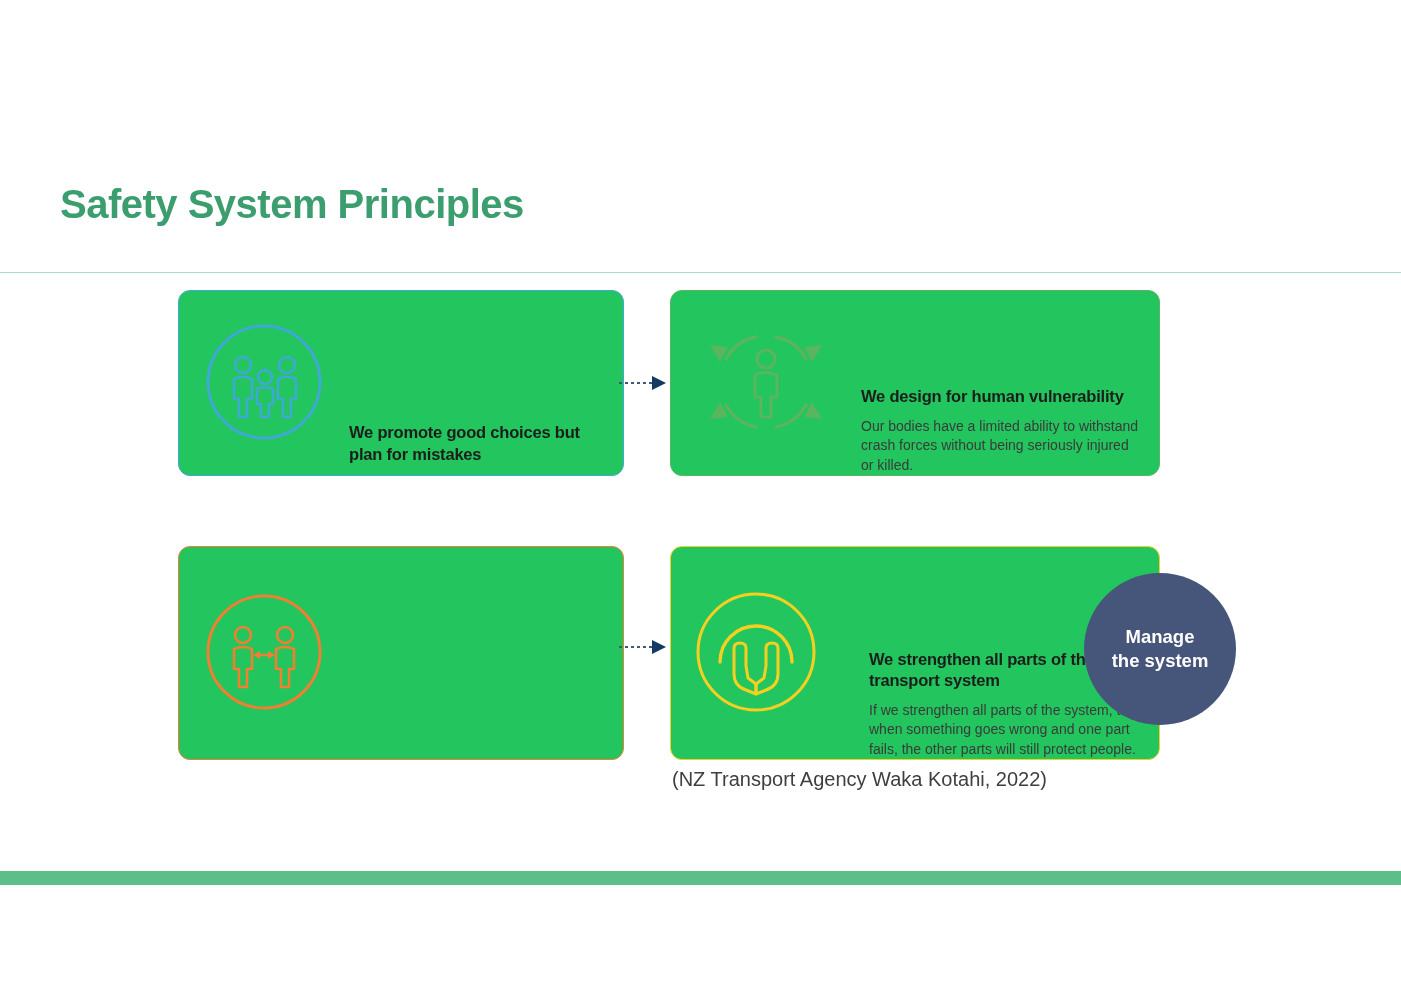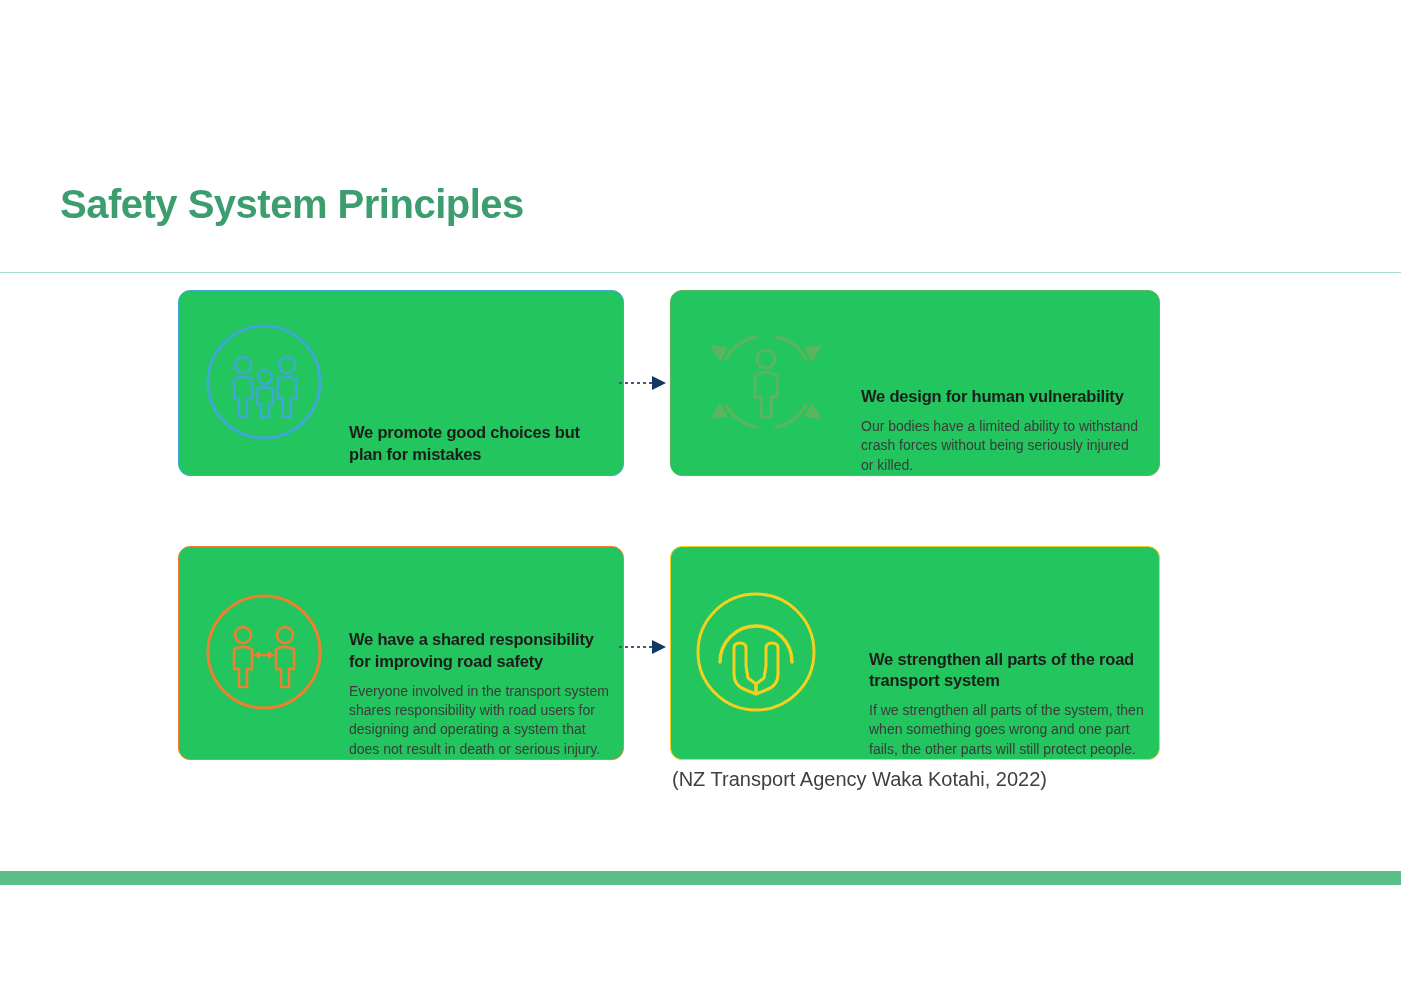--- a/index.html
+++ b/index.html
@@ -192,24 +192,20 @@
         <circle cx="42" cy="46" r="8" fill="none" stroke="#ef7f31" stroke-width="2.6"></circle>
         <path d="M33 60 q9 -4 18 0 l0 20 -5 0 0 18 -8 0 0 -18 -5 0 z" fill="none" stroke="#ef7f31" stroke-width="2.6" stroke-linejoin="round"></path>
         <circle cx="84" cy="46" r="8" fill="none" stroke="#ef7f31" stroke-width="2.6"></circle>
         <path d="M75 60 q9 -4 18 0 l0 20 -5 0 0 18 -8 0 0 -18 -5 0 z" fill="none" stroke="#ef7f31" stroke-width="2.6" stroke-linejoin="round"></path>
 
         <line x1="54" y1="66" x2="72" y2="66" stroke="#ef7f31" stroke-width="2.4"></line>
         <path d="M52 66 l7 -4 0 8 z" fill="#ef7f31"></path>
         <path d="M74 66 l-7 -4 0 8 z" fill="#ef7f31"></path>
       </svg>
     </div>
-    <div class="card-text">
-      <p class="card-heading">We have a shared responsibility for improving road safety</p>
-      <p class="card-body">Everyone involved in the transport system shares responsibility with road users for designing and operating a system that does not result in death or serious injury.</p>
-    </div>
   </div>
 
   <div class="card card-right row-bottom yellow">
     <div class="icon-wrap" style="width:170px;height:214px;">
       <svg width="132" height="132" viewBox="0 0 132 132">
         <circle cx="66" cy="66" r="58" fill="none" stroke="#f5d020" stroke-width="3"></circle>
         <path d="M30 76 a36 36 0 1 1 72 0" fill="none" stroke="#f5d020" stroke-width="3.4" stroke-linecap="round"></path>
 
         <path d="M44 62 l0 26 q0 12 12 16 l10 4 0 -10 -8 -6 -2 -12 0 -18 q0 -5 -6 -5 -6 0 -6 5 z" fill="none" stroke="#f5d020" stroke-width="3" stroke-linejoin="round"></path>
 
@@ -228,17 +224,23 @@
       <path d="M33 0 l14 7 -14 7 z" fill="#123a63"></path>
     </svg>
   </div>
   <div class="arrow arrow-bottom">
     <svg width="50" height="14" viewBox="0 0 50 14">
       <line x1="0" y1="7" x2="33" y2="7" stroke="#46557a" stroke-width="2.2" stroke-dasharray="3 3"></line>
       <path d="M33 0 l14 7 -14 7 z" fill="#123a63"></path>
     </svg>
   </div>
 
+  <div class="badge badge-bottom">
+    <div>
+      <div>Manage</div>
+      <div>the system</div>
+    </div>
+  </div>
 
 </div>
 
 <div class="citation">(NZ Transport Agency Waka Kotahi, 2022)</div>
 <div class="bottom-bar"></div>
 
 </body></html>

